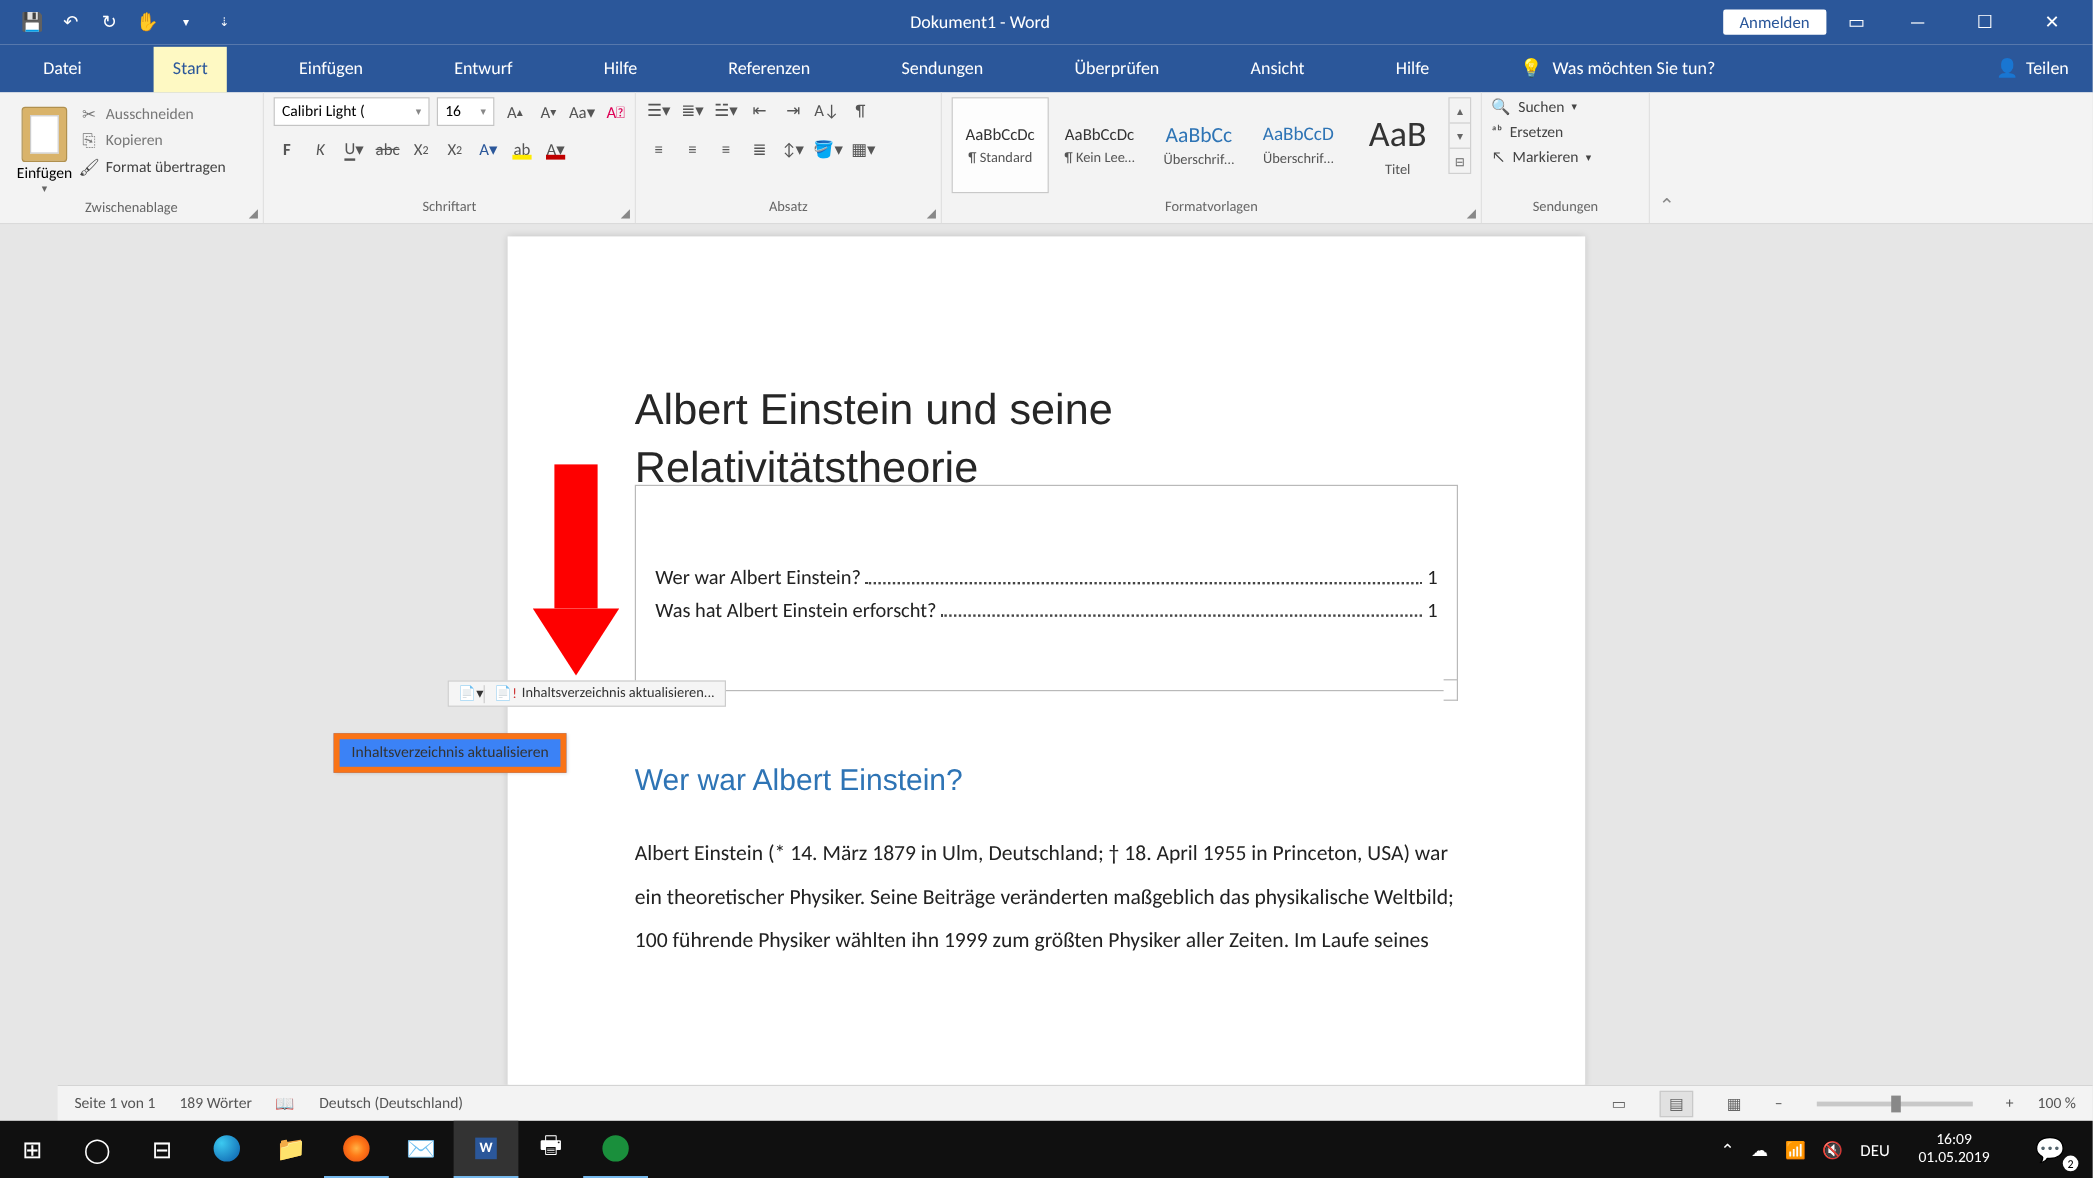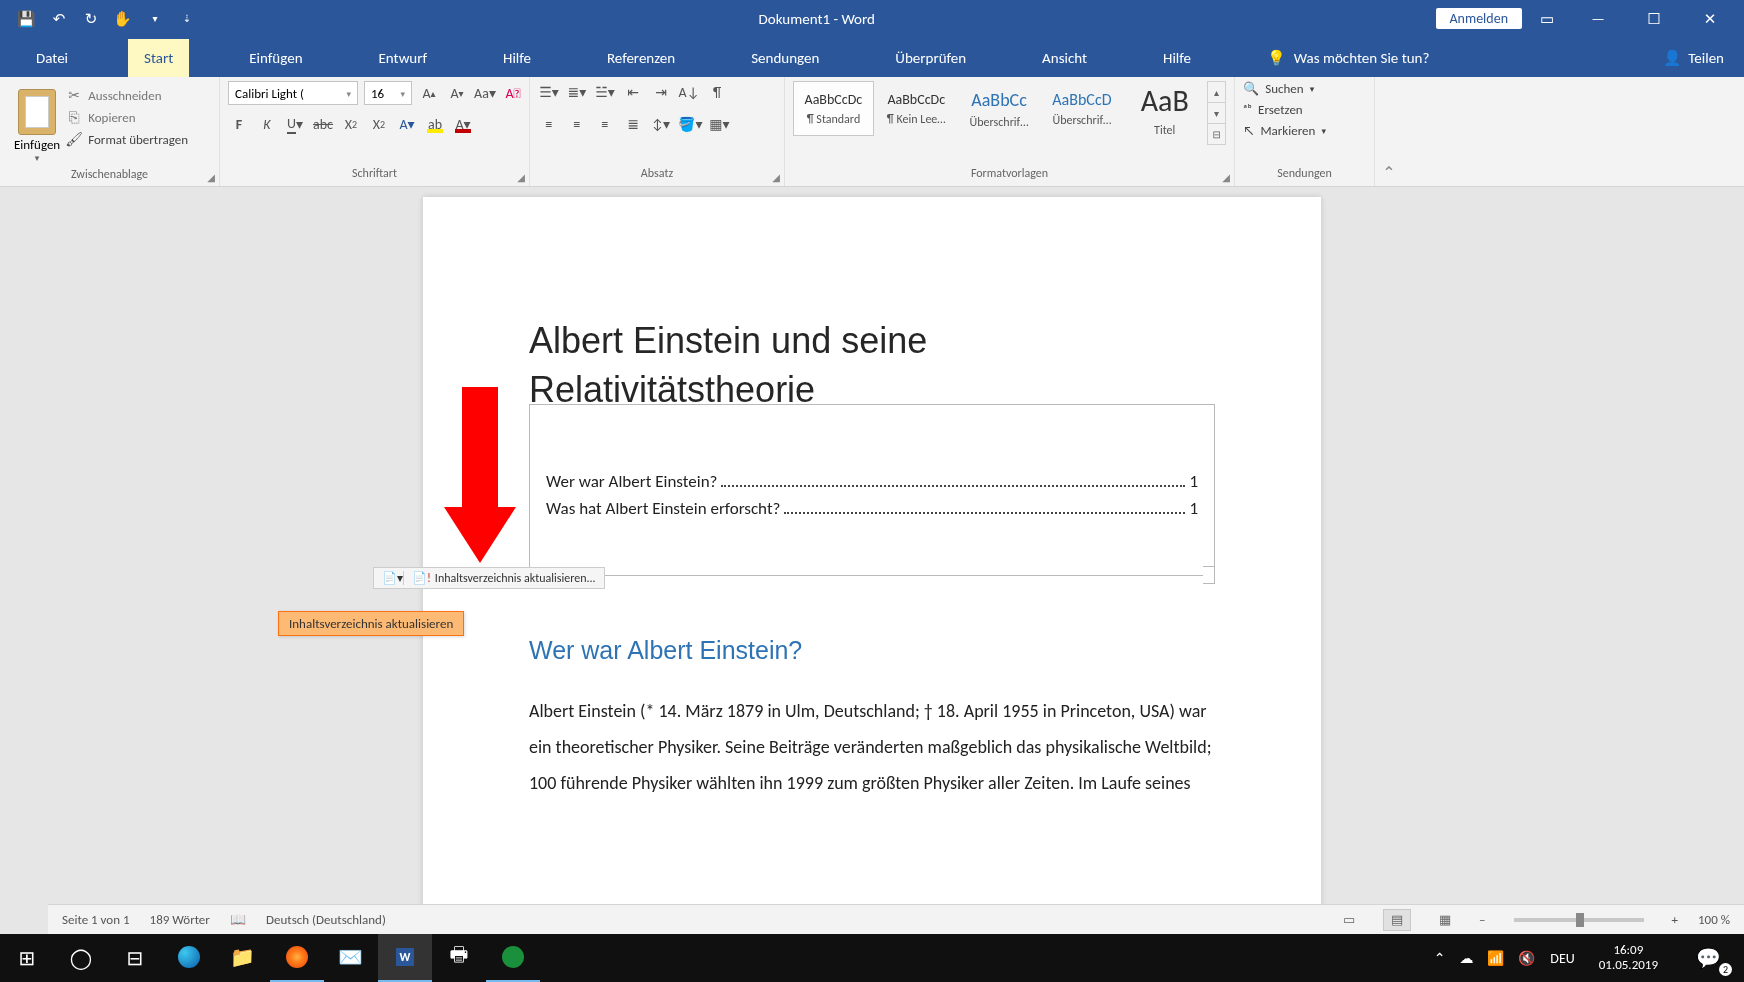--- a/index.html
+++ b/index.html
@@ -54,21 +54,21 @@
   .hilite{width:22px;height:22px;position:relative;}
   .hilite::after{content:"";position:absolute;left:3px;right:3px;bottom:2px;height:4px;background:#ffeb00;}
   .fontcolor{position:relative;}
   .fontcolor::after{content:"";position:absolute;left:3px;right:3px;bottom:2px;height:4px;background:#c00000;}
 
   
   .paragrp-body{flex-direction:column;gap:10px;padding-top:8px;}
 
   
   .styles-body{padding:6px;}
-  .stylecard{width:86px;height:55px;border:1px solid transparent;display:flex;flex-direction:column;align-items:center;justify-content:center;margin-right:2px;}
+  .stylecard{width:86px;height:80px;border:1px solid transparent;display:flex;flex-direction:column;align-items:center;justify-content:center;margin-right:2px;}
   .stylecard .preview{font-size:14px;color:#333;}
   .stylecard .preview.big{font-size:30px;}
   .stylecard .preview.blue{color:#2e74b5;font-size:18px;}
   .stylecard .preview.blue2{color:#2e74b5;font-size:16px;}
   .stylecard .name{font-size:12px;color:#555;margin-top:4px;white-space:nowrap;overflow:hidden;text-overflow:ellipsis;max-width:80px;}
   .stylecard.sel{border-color:#c8c8c8;background:#fdfdfd;}
   .styles-scroll{width:20px;height:64px;border:1px solid #d0d0d0;display:flex;flex-direction:column;}
   .styles-scroll div{flex:1;display:flex;align-items:center;justify-content:center;font-size:10px;color:#666;border-bottom:1px solid #d0d0d0;}
   .styles-scroll div:last-child{border:none;}
 
@@ -79,21 +79,21 @@
   .collapse-caret{width:28px;display:flex;align-items:flex-end;justify-content:center;padding-bottom:4px;color:#888;}
 
   
   .canvas-area{height:calc(982px - 37px - 40px - 110px - 30px - 48px); overflow:hidden; background:#e6e6e6; position:relative;}
   .page{width:898px;background:#fff;margin:10px auto 0;box-shadow:0 0 6px rgba(0,0,0,.15);padding:120px 106px 40px;position:relative;min-height:820px;}
   .doc-title{font-family:"Calibri Light","Segoe UI Light",sans-serif;font-size:36px;color:#262626;line-height:1.35;}
   .toc-ctrl{position:absolute;top:380px;left:373px;display:flex;align-items:center;background:#f5f5f5;border:1px solid #cccccc;font-size:12px;color:#333;height:22px;}
   .toc-ctrl .handle{width:8px;background:repeating-linear-gradient(#bbb,#bbb 1px,transparent 1px,transparent 3px);}
   .toc-ctrl .dd{width:22px;display:flex;align-items:center;justify-content:center;border-right:1px solid #ccc;}
   .toc-ctrl .upd{display:flex;align-items:center;gap:4px;padding:0 8px;}
-  .tooltip{position:absolute;top:424px;left:278px;background:#fdba74;border:1px solid #f97316;padding:4px 10px;font-size:13px;color:#333;box-shadow:1px 1px 3px rgba(0,0,0,.15);} 
+  .tooltip{position:absolute;top:424px;left:278px;background:#3b82f6;border:5px solid #f97316;padding:4px 10px;font-size:13px;color:#333;box-shadow:1px 1px 3px rgba(0,0,0,.15);} 
   .toc-box{border:1px solid #b9b9b9;padding:60px 16px 50px;margin-top:-10px;position:relative;font-size:17px;color:#222;}
   .toc-box .tab{position:absolute;right:-1px;bottom:-9px;width:12px;height:18px;background:#fff;border:1px solid #b9b9b9;border-left:none;}
   .toc-line{display:flex;align-items:baseline;margin:6px 0;}
   .toc-line .txt{white-space:nowrap;}
   .toc-line .dots{flex:1;border-bottom:2px dotted #444;margin:0 4px 4px;}
   .toc-line .pg{white-space:nowrap;}
   .h2{color:#2e74b5;font-family:"Calibri Light",sans-serif;font-size:25px;margin-top:60px;}
   .body-text{font-size:18px;line-height:2.0;margin-top:28px;color:#222;}
 
   

